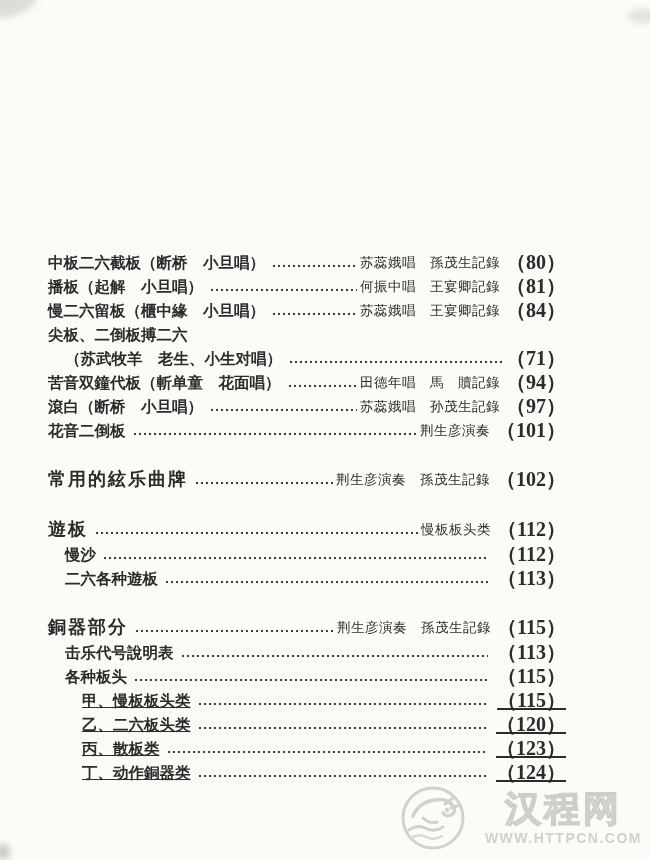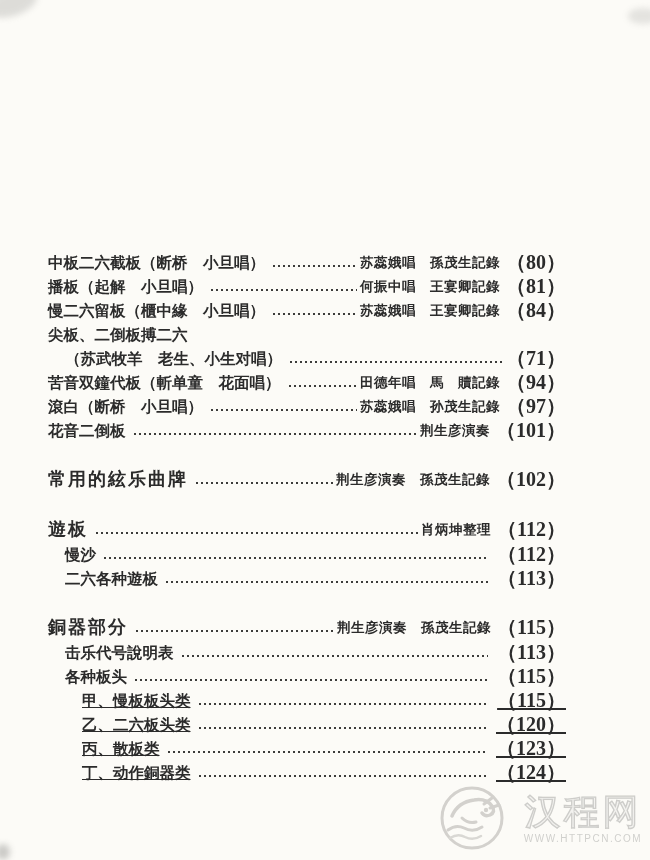--- a/index.html
+++ b/index.html
@@ -32,42 +32,42 @@
     font-size:18px;font-weight:700;letter-spacing:2px;margin-top:24px;
   }
   .title{flex:none;}
   .dots{
     flex:1;min-width:8px;height:4px;align-self:flex-end;
     margin:0 3px 6px 7px;
     background-image:radial-gradient(circle at 2px 2px,#3c3c3a 1.15px,transparent 1.5px);
     background-size:5px 4px;background-repeat:repeat-x;
   }
   .row.heading .dots{margin-bottom:7px;}
-  .credit{flex:none;font-size:13.5px;letter-spacing:.5px;margin-right:6px;font-weight:700;}
+  .credit{flex:none;font-size:13.5px;letter-spacing:.5px;margin-right:6px;font-weight:400;}
   .pageno{flex:none;min-width:46px;text-align:left;font-size:20px;letter-spacing:0;}
 
   .watermark{
     position:absolute;right:8px;bottom:6px;
     display:flex;align-items:center;
     opacity:.85;
   }
   .wm-logo{flex:none;margin-right:4px;}
   .wm-text{display:flex;flex-direction:column;align-items:center;}
   .wm-name{
-    font-size:36px;font-weight:400;letter-spacing:3px;
+    font-size:36px;font-weight:700;letter-spacing:3px;
     color:#f2f1ee;
     -webkit-text-stroke:1.3px #c6c6c3;
     text-shadow:0 0 1px #cfcfcc;
     line-height:38px;
     font-family:"Liberation Sans","DejaVu Sans",sans-serif;
   }
   .wm-url{
-    font-size:10px;letter-spacing:1.5px;color:#c9c9c6;
+    font-size:14px;letter-spacing:1.5px;color:#c9c9c6;
     font-family:"Liberation Sans","DejaVu Sans",sans-serif;
-    font-weight:400;margin-top:2px;
+    font-weight:700;margin-top:2px;
   }
 </style>
 </head>
 <body>
 
 <div class="scan-page">
   <div class="smudge tl"></div>
   <div class="smudge tr"></div>
   <div class="smudge bl"></div>
 
@@ -130,21 +130,21 @@
     <div class="row lv0 heading">
       <span class="title">常用的絃乐曲牌</span>
       <span class="dots"></span>
       <span class="credit">荆生彦演奏　孫茂生記錄</span>
       <span class="pageno">（102）</span>
     </div>
 
     <div class="row lv0 heading">
       <span class="title">遊板</span>
       <span class="dots"></span>
-      <span class="credit">肖炳坤整理</span>
+      <span class="credit">慢板板头类</span>
       <span class="pageno">（112）</span>
     </div>
 
     <div class="row lv1">
       <span class="title">慢沙</span>
       <span class="dots"></span>
       <span class="credit"></span>
       <span class="pageno">（112）</span>
     </div>
 

